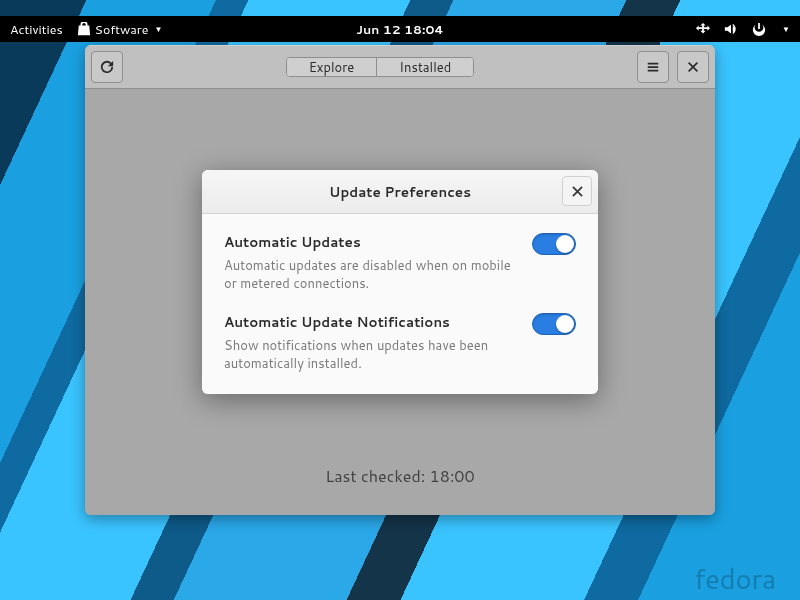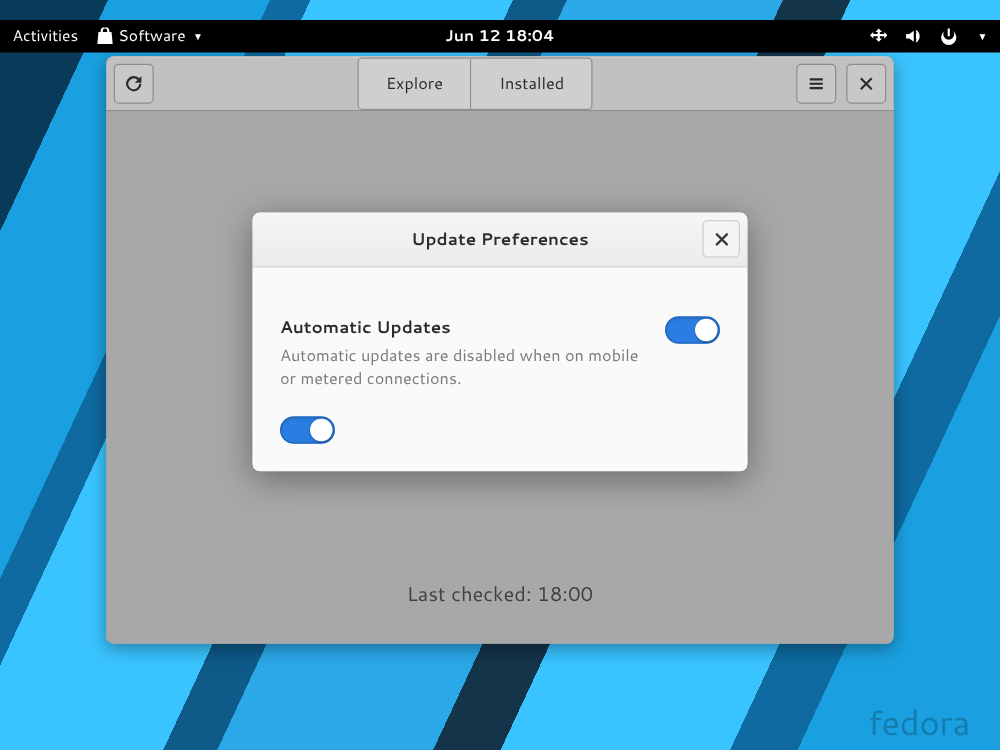--- a/index.html
+++ b/index.html
@@ -60,21 +60,21 @@
   .hb-btn {
     height: 32px; min-width: 32px; padding: 0 8px;
     background: #c8c8c8; border: 1px solid #8e8e8e; border-radius: 4px;
     display: flex; align-items: center; justify-content: center;
     font-size: 13px; color: #2a2a2a; cursor: pointer;
   }
   .hb-btn svg { width: 14px; height: 14px; fill: #2a2a2a; }
   .hb-spacer { flex: 1; }
   .tabbar { display: flex; border: 1px solid #8e8e8e; border-radius: 4px; overflow: hidden; }
   .tabbar .tab {
-    height: 40px; padding: 0 22px; display: flex; align-items: center;
+    height: 18px; padding: 0 22px; display: flex; align-items: center;
     font-size: 13px; color: #2a2a2a; background: #cfcfcf; cursor: pointer;
     border-right: 1px solid #8e8e8e;
   }
   .tabbar .tab:last-child { border-right: none; }
   .tabbar .tab.active { background: #9e9e9e; box-shadow: inset 0 1px 3px rgba(0,0,0,0.25); }
 
   .window-body {
     flex: 1; position: relative; background: #a8a8a8;
     display: flex; flex-direction: column; justify-content: flex-end;
     align-items: center; padding-bottom: 28px;
@@ -95,21 +95,21 @@
     background: linear-gradient(#f6f6f6,#ebebeb);
     font-size: 13.5px; font-weight: 700;
   }
   .dialog-close {
     position: absolute; right: 6px; top: 6px; width: 30px; height: 30px;
     border: 1px solid #cfcfcf; border-radius: 4px; background: #f4f4f4;
     display: flex; align-items: center; justify-content: center; cursor: pointer;
   }
   .dialog-close svg { width: 11px; height: 11px; fill: #3a3a3a; }
   .dialog-body { padding: 18px 22px 22px 22px; background: #fafafa; }
-  .pref { display: flex; align-items: flex-start; gap: 16px; margin-bottom: 20px; margin-top: 20px; }
+  .pref { display: flex; align-items: flex-start; gap: 16px; margin-bottom: 20px; }
   .pref:last-child { margin-bottom: 0; }
   .pref-text { flex: 1; }
   .pref-title { font-weight: 700; font-size: 13.5px; margin-bottom: 6px; }
   .pref-desc { font-size: 13px; color: #7a7a7a; line-height: 1.35; }
   .switch {
     width: 44px; height: 22px; border-radius: 11px; position: relative;
     background: #2a7de1; cursor: pointer; flex-shrink: 0;
     border: 1px solid #1e63b8;
     box-shadow: inset 0 1px 2px rgba(0,0,0,0.15);
     margin-top: 1px;
@@ -200,18 +200,22 @@
     <div class="pref">
       <div class="pref-text">
         <div class="pref-title">Automatic Updates</div>
         <div class="pref-desc">Automatic updates are disabled when on mobile or metered connections.</div>
       </div>
       <div class="switch">
           <div class="knob"></div>
         </div>
     </div>
     <div class="pref">
+      <div class="pref-text">
+        <div class="pref-title">Automatic Update Notifications</div>
+        <div class="pref-desc">Show notifications when updates have been automatically installed.</div>
+      </div>
       <div class="switch">
           <div class="knob"></div>
         </div>
     </div>
   </div>
 </div>
 
 </body></html>

